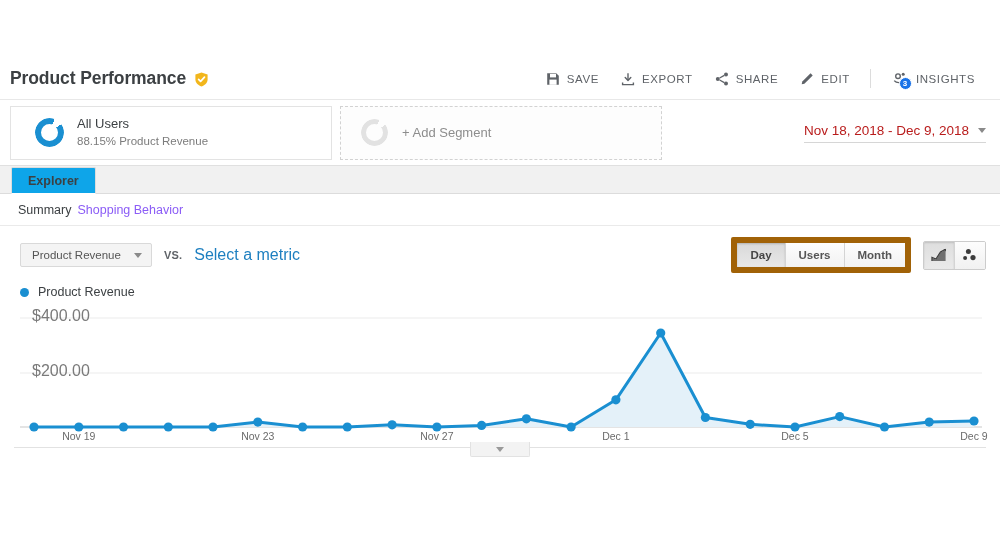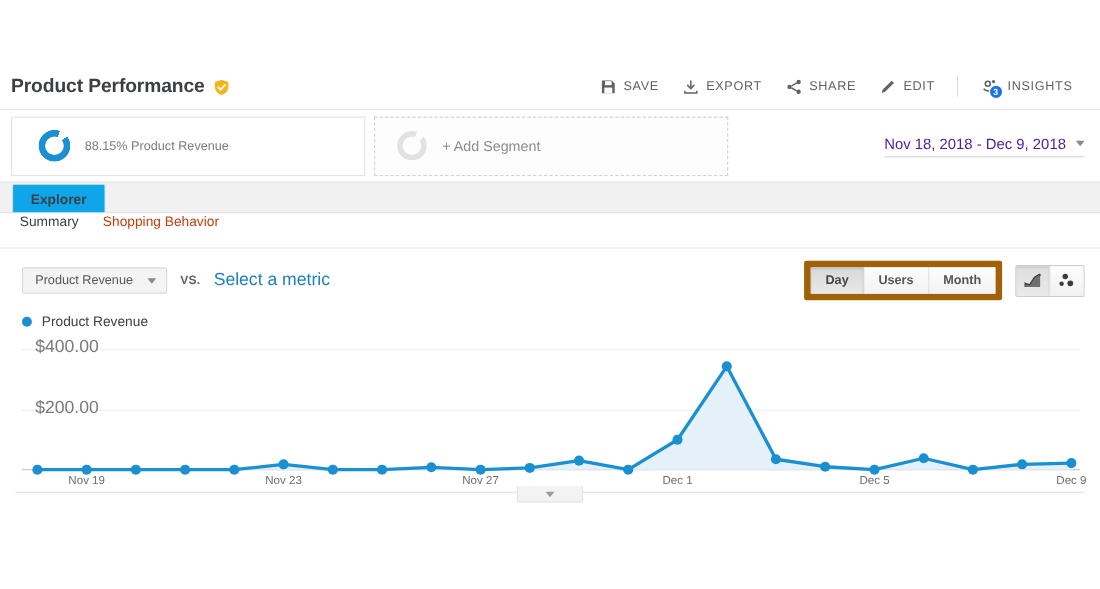--- a/index.html
+++ b/index.html
@@ -138,21 +138,21 @@
   .segment-sub { font-size: 11.5px; color: #7c7c7c; margin-top: 2px; }
   .add-label { margin-left: 14px; font-size: 13px; color: #8d8d8d; }
   .date-range {
     margin-left: auto;
     display: flex;
     align-items: center;
     gap: 9px;
     border-bottom: 1px solid #d6d6d6;
     padding-bottom: 4px;
     font-size: 13.5px;
-    color: #4c1d95;
+    color: #b91c1c;
     cursor: pointer;
     white-space: nowrap;
   }
   
   .tab-strip {
     height: 28px;
     background: #f1f1f1;
     border-bottom: 1px solid #dcdcdc;
     display: flex;
     align-items: flex-end;
@@ -170,29 +170,29 @@
     font-weight: bold;
     color: #3c4043;
     border: 1px solid #dcdcdc;
     border-bottom: 1px solid #fff;
     margin-bottom: -1px;
     border-radius: 2px 2px 0 0;
   }
   .subtab-strip {
     height: 32px;
     display: flex;
-    align-items: flex-start;
+    align-items: center;
     padding-left: 18px;
-    gap: 22px;
+    gap: 6px;
     background: #fff;
     border-bottom: 1px solid #eaeaea;
     box-sizing: border-box;
   }
   .subtab { font-size: 12.5px; color: #3c4043; cursor: pointer; }
-  .subtab.link { color: #c2410c; }
+  .subtab.link { color: #8b5cf6; }
   
   .chart-controls {
     display: flex;
     align-items: center;
     padding: 11px 14px 6px 20px;
     box-sizing: border-box;
   }
   .metric-select {
     display: flex;
     align-items: center;
@@ -384,20 +384,21 @@
       </div>
 
     </div>
   </div>
 
   <div class="segment-bar">
 
     <div class="segment-card">
       <div class="donut"></div>
       <div class="segment-text">
+        <div class="segment-name">All Users</div>
         <div class="segment-sub">88.15% Product Revenue</div>
       </div>
     </div>
 
     <div class="segment-card add">
       <div class="donut empty"></div>
       <div class="add-label">+ Add Segment</div>
     </div>
 
     <div class="date-range">

